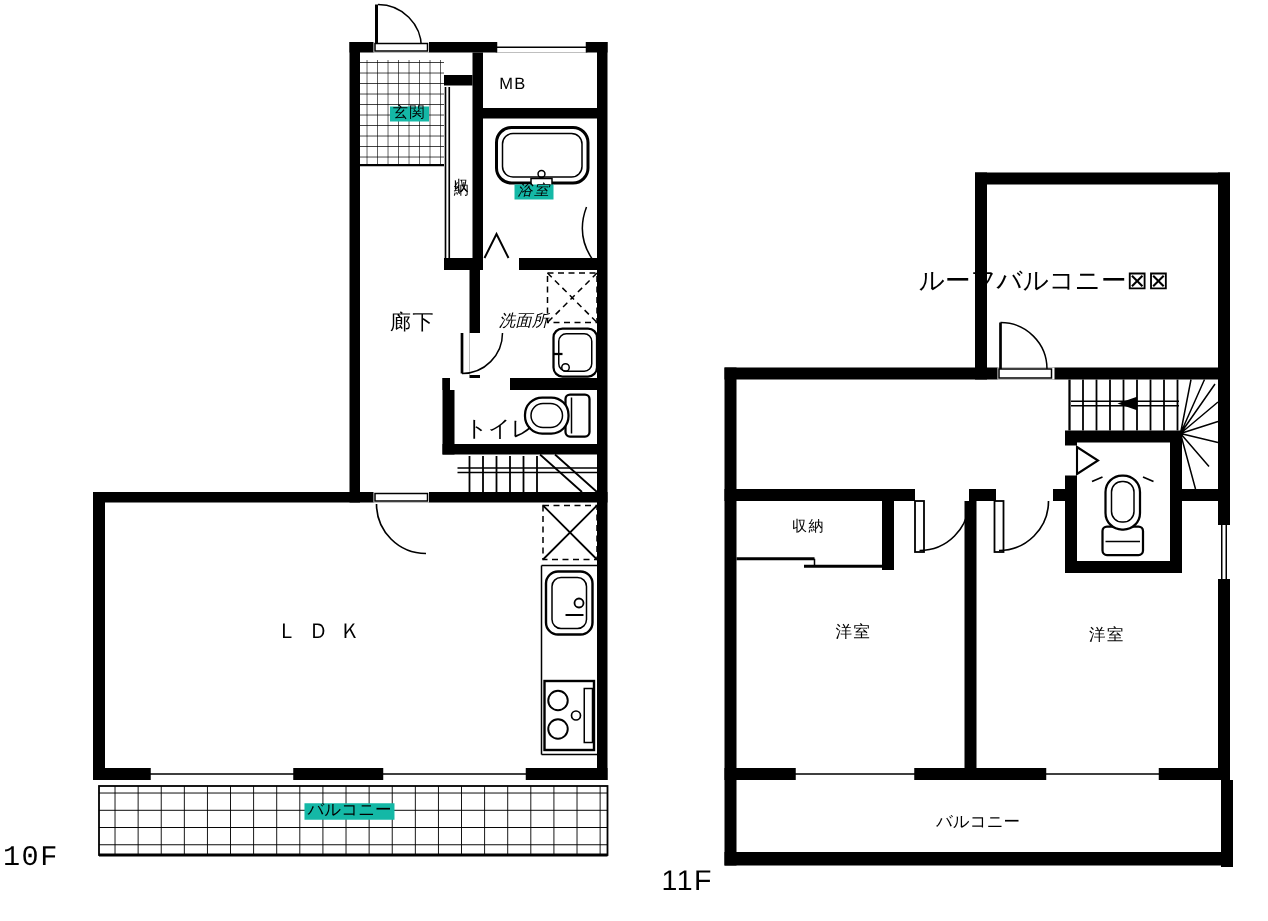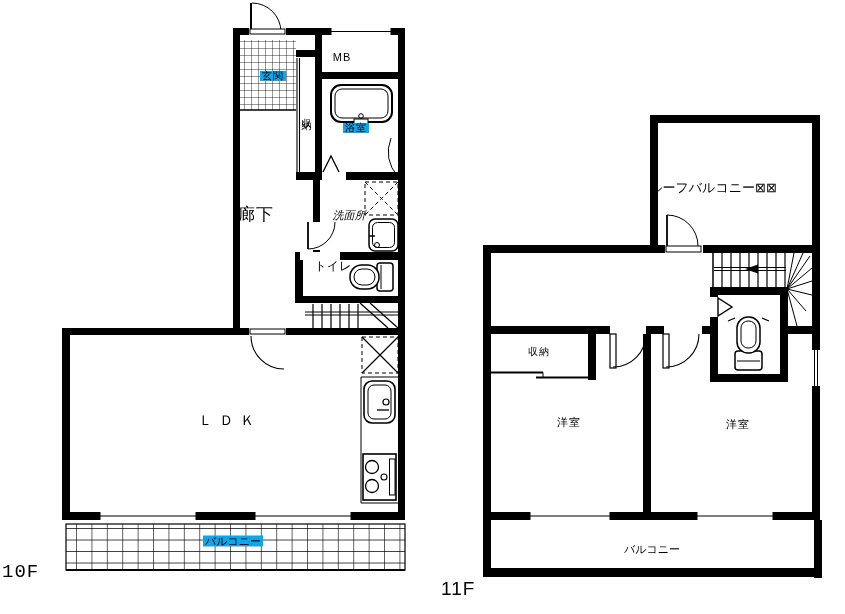--- a/index.html
+++ b/index.html
@@ -1,21 +1,21 @@
 <!DOCTYPE html>
 <html><head>
 <meta charset="utf-8">
 <style>
   html,body{margin:0;padding:0;background:#fff;}
   #plan{position:relative;width:845px;height:614px;background:#ffffff;overflow:hidden;
         font-family:"Liberation Sans",sans-serif;color:#000;}
   #plan svg{position:absolute;left:0;top:0;}
   .lbl{position:absolute;transform:translate(-50%,-50%);white-space:nowrap;
        font-family:"Liberation Sans",sans-serif;color:#000;line-height:1;}
-  .bgw{background:#0ea5e9;padding:0 2px;}
+  .bgw{background:#14b8a6;padding:0 2px;}
   .vert{writing-mode:vertical-rl;letter-spacing:2px;}
   .floor-tag{transform:translate(0,-50%);font-size:19px;letter-spacing:1px;}
 </style>
 </head>
 <body>
 
 <div id="plan">
 
 <svg width="845" height="614" viewBox="0 0 845 614">
   <defs>
@@ -204,29 +204,29 @@
   </g>
   <g fill="none" stroke="#000" stroke-width="1">
     <path d="M530 516 H610 M530 512 V520 M610 512 V520"></path>
     <path d="M697 516 H773 M697 512 V520 M773 512 V520"></path>
     <path d="M814.5 350 V386 M817.5 350 V386"></path>
   </g>
 </svg>
 
 <span class="lbl bgw" style="left:273px;top:76px;font-size:10px;letter-spacing:1px;">玄関</span>
 <span class="lbl" style="left:342px;top:57px;font-size:11px;letter-spacing:1px;">MB</span>
-<span class="lbl bgw" style="left:356px;top:128px;font-size:10px;letter-spacing:1px;">浴室</span>
+<span class="lbl bgw" style="left:356px;top:128px;font-size:10px;letter-spacing:1px;font-style:italic;">浴室</span>
 <span class="lbl vert" style="left:306px;top:112px;font-size:10px;">収納</span>
-<span class="lbl" style="left:256px;top:214px;font-size:17px;letter-spacing:1px;">廊下</span>
+<span class="lbl" style="left:275px;top:214px;font-size:14px;letter-spacing:1px;">廊下</span>
 <span class="lbl" style="left:349px;top:215px;font-size:11px;font-style:italic;">洗面所</span>
-<span class="lbl" style="left:333px;top:266px;font-size:12px;">トイレ</span>
-<span class="lbl" style="left:230px;top:420px;font-size:14px;letter-spacing:7px;">ＬＤＫ</span>
+<span class="lbl" style="left:333px;top:286px;font-size:15px;">トイレ</span>
+<span class="lbl" style="left:216px;top:420px;font-size:14px;letter-spacing:7px;">ＬＤＫ</span>
 <span class="lbl bgw" style="left:233px;top:541px;font-size:11px;">バルコニー</span>
 <span class="lbl floor-tag" style="left:2px;top:572px;font-family:Liberation Mono, monospace;">10F</span>
 
-<span class="lbl" style="left:713px;top:187px;font-size:13px;">ルーフバルコニー⊠⊠</span>
+<span class="lbl" style="left:696px;top:187px;font-size:17px;">ルーフバルコニー⊠⊠</span>
 <span class="lbl" style="left:539px;top:352px;font-size:10px;letter-spacing:1px;">収納</span>
 <span class="lbl" style="left:569px;top:422px;font-size:11px;letter-spacing:1px;">洋室</span>
 <span class="lbl" style="left:738px;top:424px;font-size:11px;letter-spacing:1px;">洋室</span>
 <span class="lbl" style="left:652px;top:549px;font-size:11px;">バルコニー</span>
 <span class="lbl floor-tag" style="left:441px;top:588px;">11F</span>
 
 </div>
 
 </body></html>

